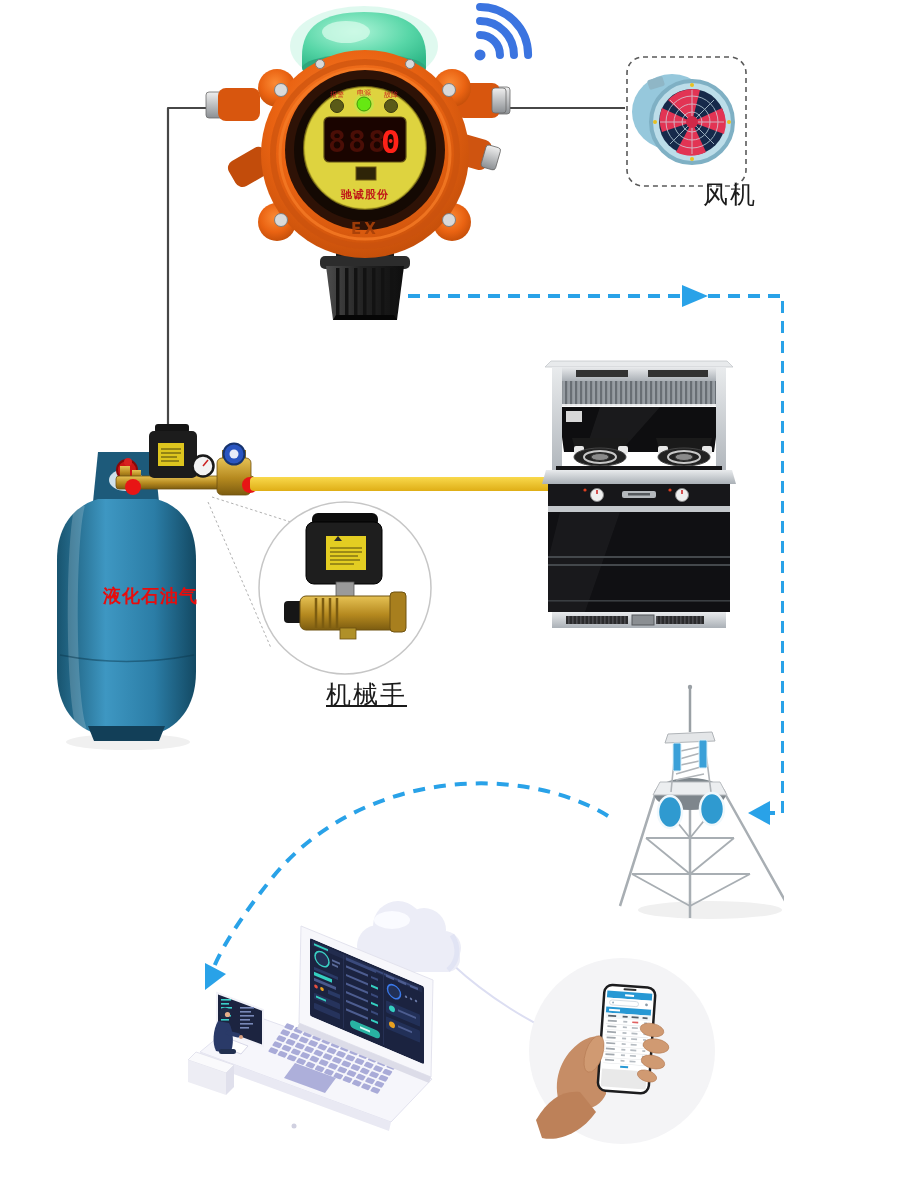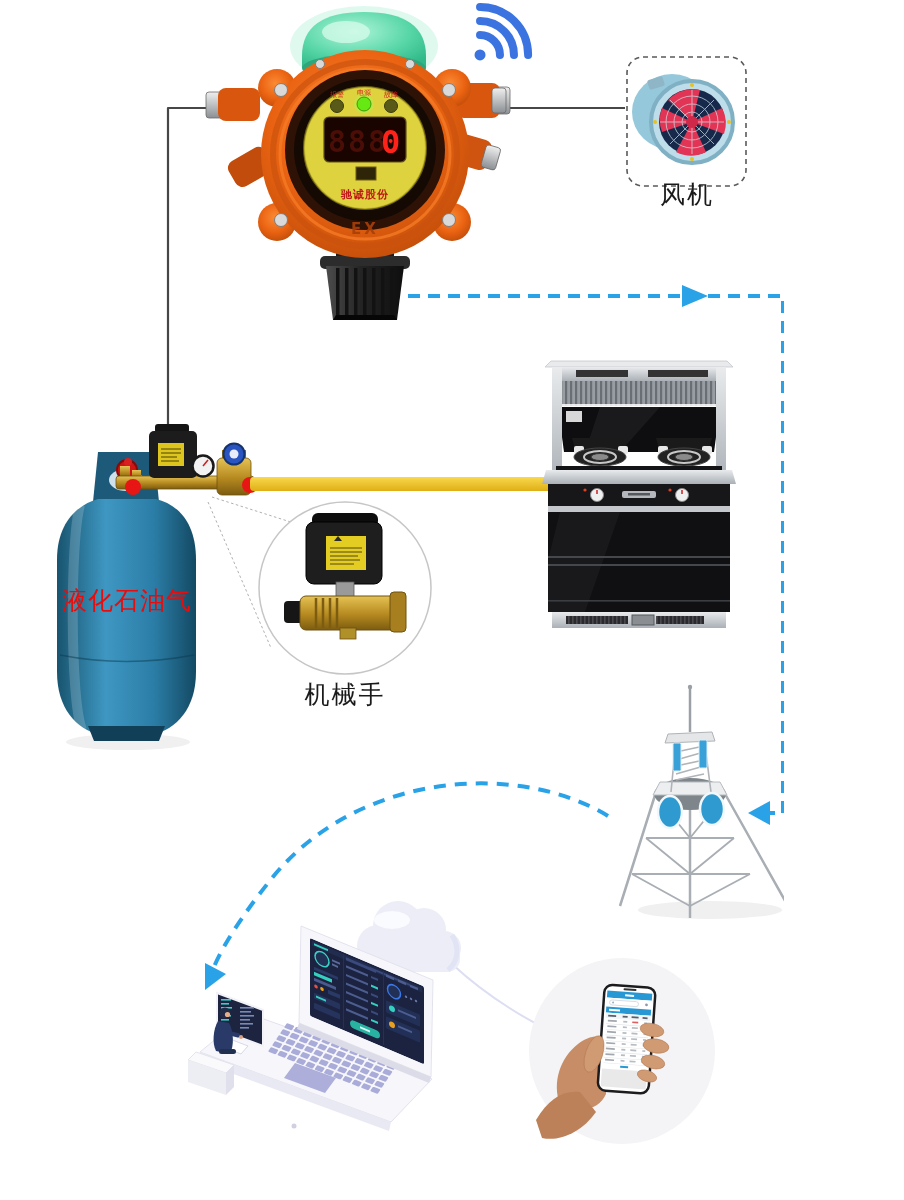--- a/index.html
+++ b/index.html
@@ -1,21 +1,21 @@
 <!DOCTYPE html>
 <html><head>
 <meta charset="utf-8">
 <style>
   html,body{margin:0;padding:0;background:#ffffff;}
   .stage{position:relative;width:784px;height:1200px;background:#fff;overflow:hidden;
          font-family:"DejaVu Sans",sans-serif;}
   .scene{position:absolute;left:0;top:0;}
-  .diagram-label{position:absolute;text-align:center;color:#1a1a1a;font-size:25px;
+  .diagram-label{position:absolute;text-align:right;color:#1a1a1a;font-size:25px;
                  letter-spacing:2px;}
-  .diagram-label.red{color:#e80c0c;font-weight:normal;font-size:25px;letter-spacing:1px;}
+  .diagram-label.red{color:#e80c0c;font-weight:bold;font-size:18px;letter-spacing:1px;}
   text{font-family:"DejaVu Sans",sans-serif;}
   .seg{font-family:"DejaVu Sans Mono",monospace;font-weight:bold;}
 </style>
 </head>
 <body>
 
 <div class="stage">
 <svg class="scene" width="904" height="1200" viewBox="0 0 904 1200" xmlns="http://www.w3.org/2000/svg">
   <defs>
     <radialGradient id="gOrange" cx="45%" cy="38%" r="70%">
@@ -585,15 +585,15 @@
       <ellipse cx="652" cy="1030" rx="12" ry="6.5" fill="#d09a72" stroke="#b57a52" stroke-width="0.6" transform="rotate(12 652 1030)"></ellipse>
       <ellipse cx="656" cy="1046" rx="13" ry="7" fill="#d09a72" stroke="#b57a52" stroke-width="0.6" transform="rotate(9 656 1046)"></ellipse>
       <ellipse cx="653" cy="1062" rx="12" ry="6.5" fill="#d09a72" stroke="#b57a52" stroke-width="0.6" transform="rotate(14 653 1062)"></ellipse>
       <ellipse cx="647" cy="1076" rx="10" ry="5.5" fill="#d09a72" stroke="#b57a52" stroke-width="0.6" transform="rotate(18 647 1076)"></ellipse>
       <ellipse cx="594" cy="1054" rx="8.5" ry="19" fill="#d09a72" stroke="#b57a52" stroke-width="0.6" transform="rotate(18 594 1054)"></ellipse>
     </g>
   </g>
 </svg>
 
 <div class="diagram-label" style="left:617px;top:178px;width:140px;">风机</div>
-<div class="diagram-label" style="left:283px;top:678px;width:124px;">机械手</div>
+<div class="diagram-label" style="left:283px;top:678px;width:124px;text-decoration:underline;">机械手</div>
 <div class="diagram-label red" style="left:56px;top:584px;width:142px;">液化石油气</div>
 </div>
 
 </body></html>

